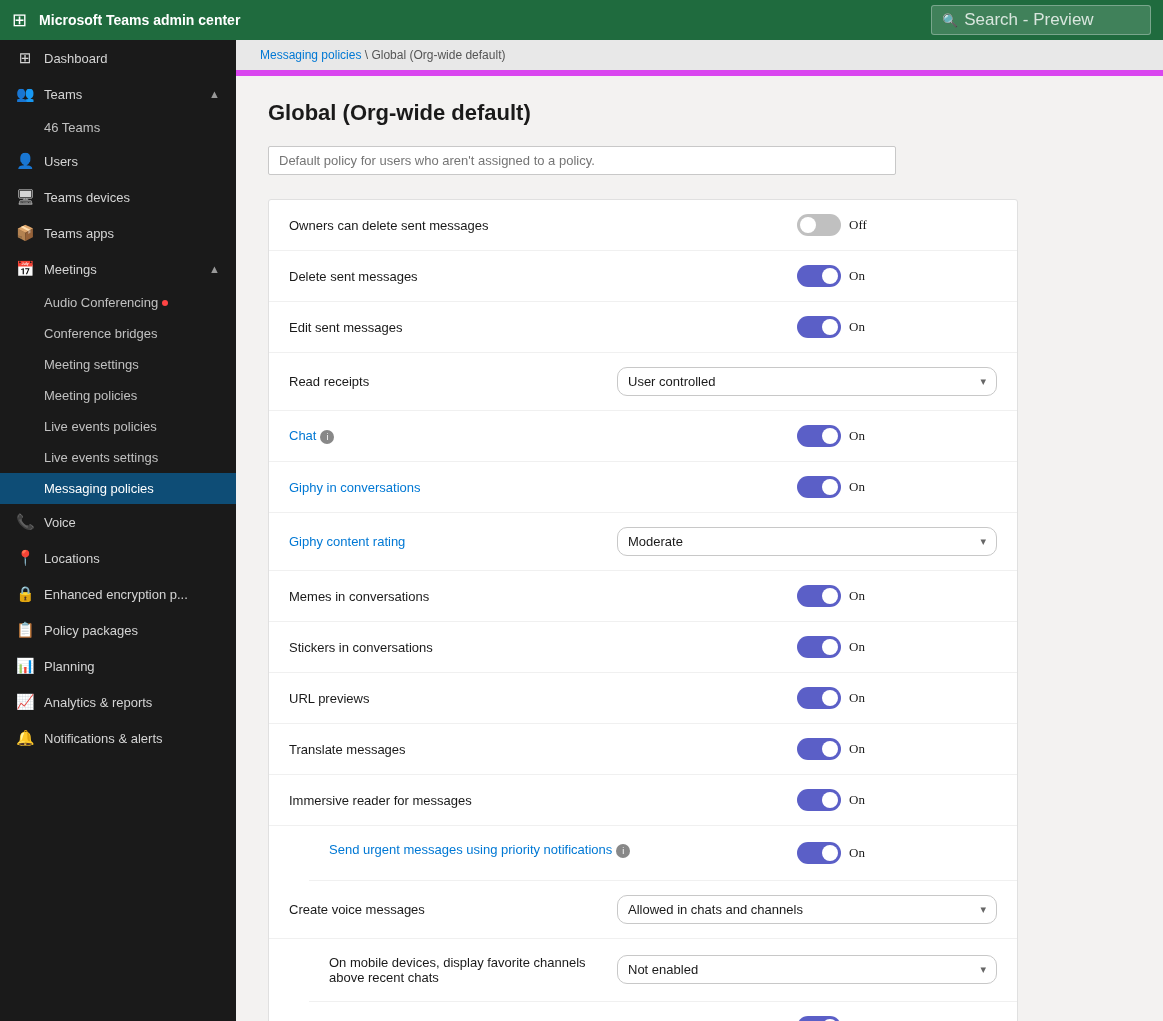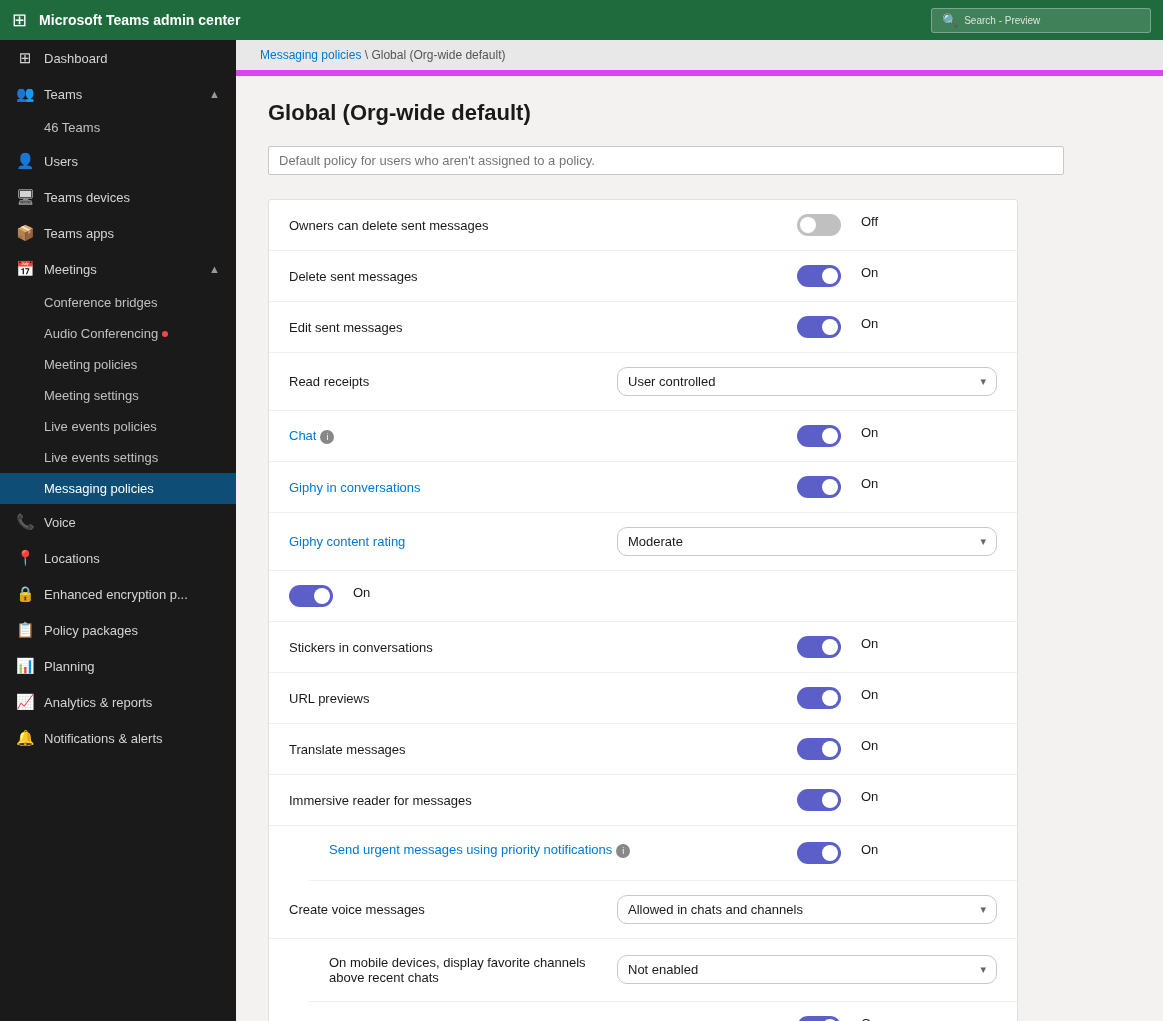--- a/index.html
+++ b/index.html
@@ -27,21 +27,21 @@
       width: 220px;
       display: flex;
       align-items: center;
       gap: 6px;
     }
     .topbar-search input {
       background: transparent;
       border: none;
       outline: none;
       color: white;
-      font-size: 10px;
+      font-size: 17px;
       width: 100%;
     }
     .topbar-search input::placeholder { color: rgba(255,255,255,0.8); }
 
     
     .layout { display: flex; flex: 1; overflow: hidden; }
 
     
     .sidebar {
       width: 236px;
@@ -101,21 +101,21 @@
     }
 
     .page-title {
       font-size: 22px;
       font-weight: 600;
       color: #1a1a1a;
       margin-bottom: 20px;
     }
 
     .description-input {
-      width: 796px;
+      width: 628px;
       max-width: 100%;
       border: 1px solid #c8c8c8;
       border-radius: 2px;
       padding: 6px 10px;
       font-size: 13px;
       color: #555;
       background: white;
       margin-bottom: 24px;
     }
 
@@ -140,21 +140,21 @@
       flex: 1;
       font-size: 13px;
       color: #1a1a1a;
     }
     .setting-label.link-style { color: #0078d4; cursor: pointer; }
     .setting-label .info-icon { display: inline-block; width: 14px; height: 14px; background: #888; border-radius: 50%; color: white; font-size: 9px; text-align: center; line-height: 14px; margin-left: 4px; cursor: pointer; }
 
     .setting-control { flex-shrink: 0; display: flex; align-items: center; gap: 8px; min-width: 200px; }
 
     
-    .toggle-wrap { display: flex; align-items: flex-start; gap: 20px; }
+    .toggle-wrap { display: flex; align-items: center; gap: 8px; font-family: Liberation Serif, serif; }
     .toggle {
       position: relative;
       width: 44px;
       height: 22px;
       border-radius: 11px;
       cursor: pointer;
       transition: background 0.2s;
       flex-shrink: 0;
     }
     .toggle.on { background: #5b5fc7; }
@@ -233,31 +233,31 @@
       <span class="icon">📦</span>
       <span class="label">Teams apps</span>
 
     </div>
       <div class="nav-item">
       <span class="icon">📅</span>
       <span class="label">Meetings</span>
       <span class="chevron">▲</span>
     </div>
       <div class="nav-sub-item">
-        <span>Conference bridges</span>
-      </div>
-      <div class="nav-sub-item">
         <span>Audio Conferencing</span>
         <span class="dot"></span>
       </div>
       <div class="nav-sub-item">
+        <span>Conference bridges</span>
+      </div>
+      <div class="nav-sub-item">
+        <span>Meeting settings</span>
+      </div>
+      <div class="nav-sub-item">
         <span>Meeting policies</span>
-      </div>
-      <div class="nav-sub-item">
-        <span>Meeting settings</span>
       </div>
       <div class="nav-sub-item">
         <span>Live events policies</span>
       </div>
       <div class="nav-sub-item">
         <span>Live events settings</span>
       </div>
       <div class="nav-sub-item active">
         <span>Messaging policies</span>
       </div>
@@ -386,20 +386,23 @@
     </div>
 
       <div class="setting-control">
         <div class="dropdown-control">
           <span>Moderate</span>
           <span class="dropdown-chevron">▾</span>
         </div>
       </div>
   </div>
           <div class="setting-row">
+    <div class="setting-label">
+      Memes in conversations
+    </div>
 
       <div class="setting-control">
         <div class="toggle-wrap">
           <div class="toggle on"></div>
           <span class="toggle-label">On</span>
         </div>
       </div>
   </div>
           <div class="setting-row">
     <div class="setting-label">

